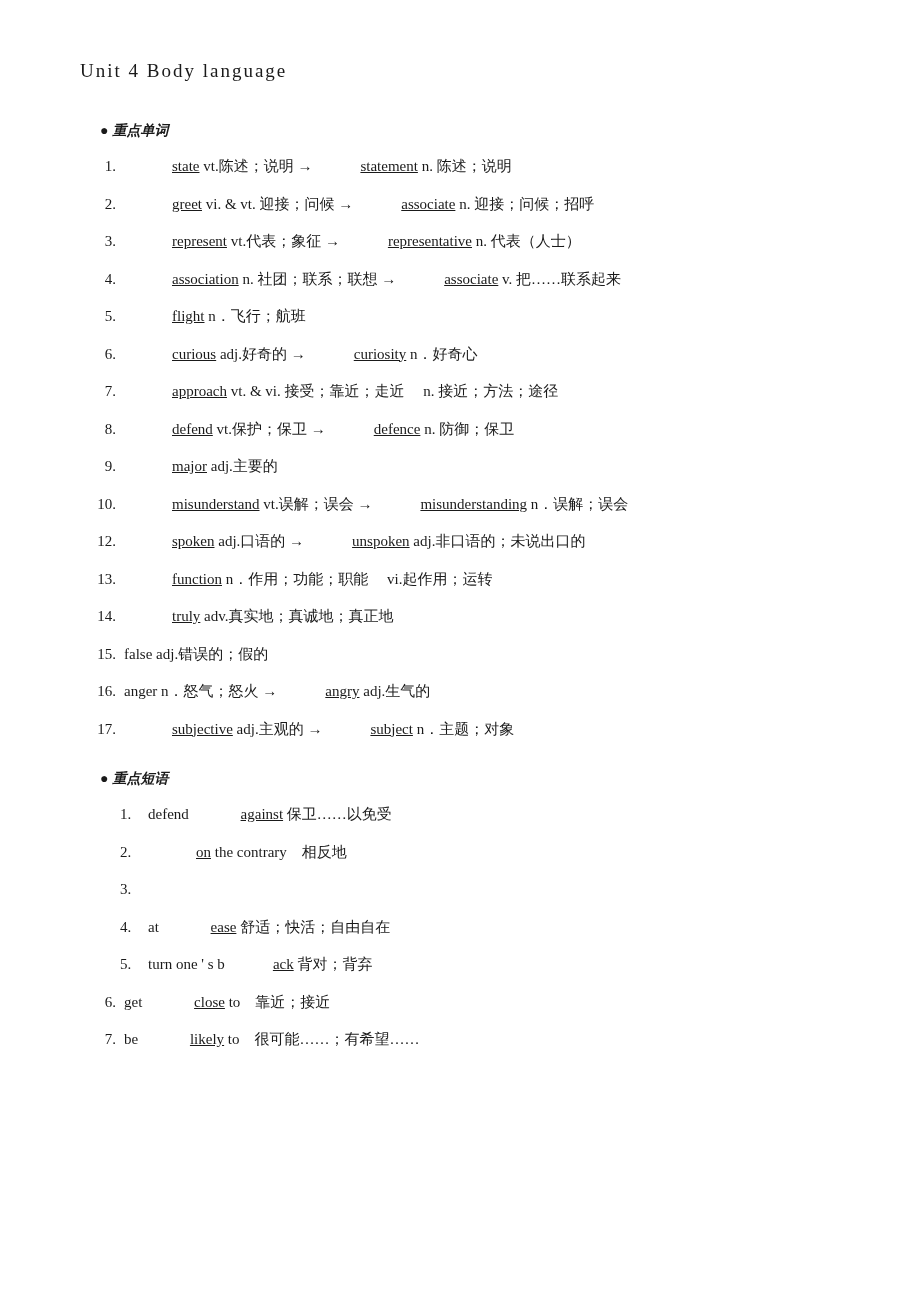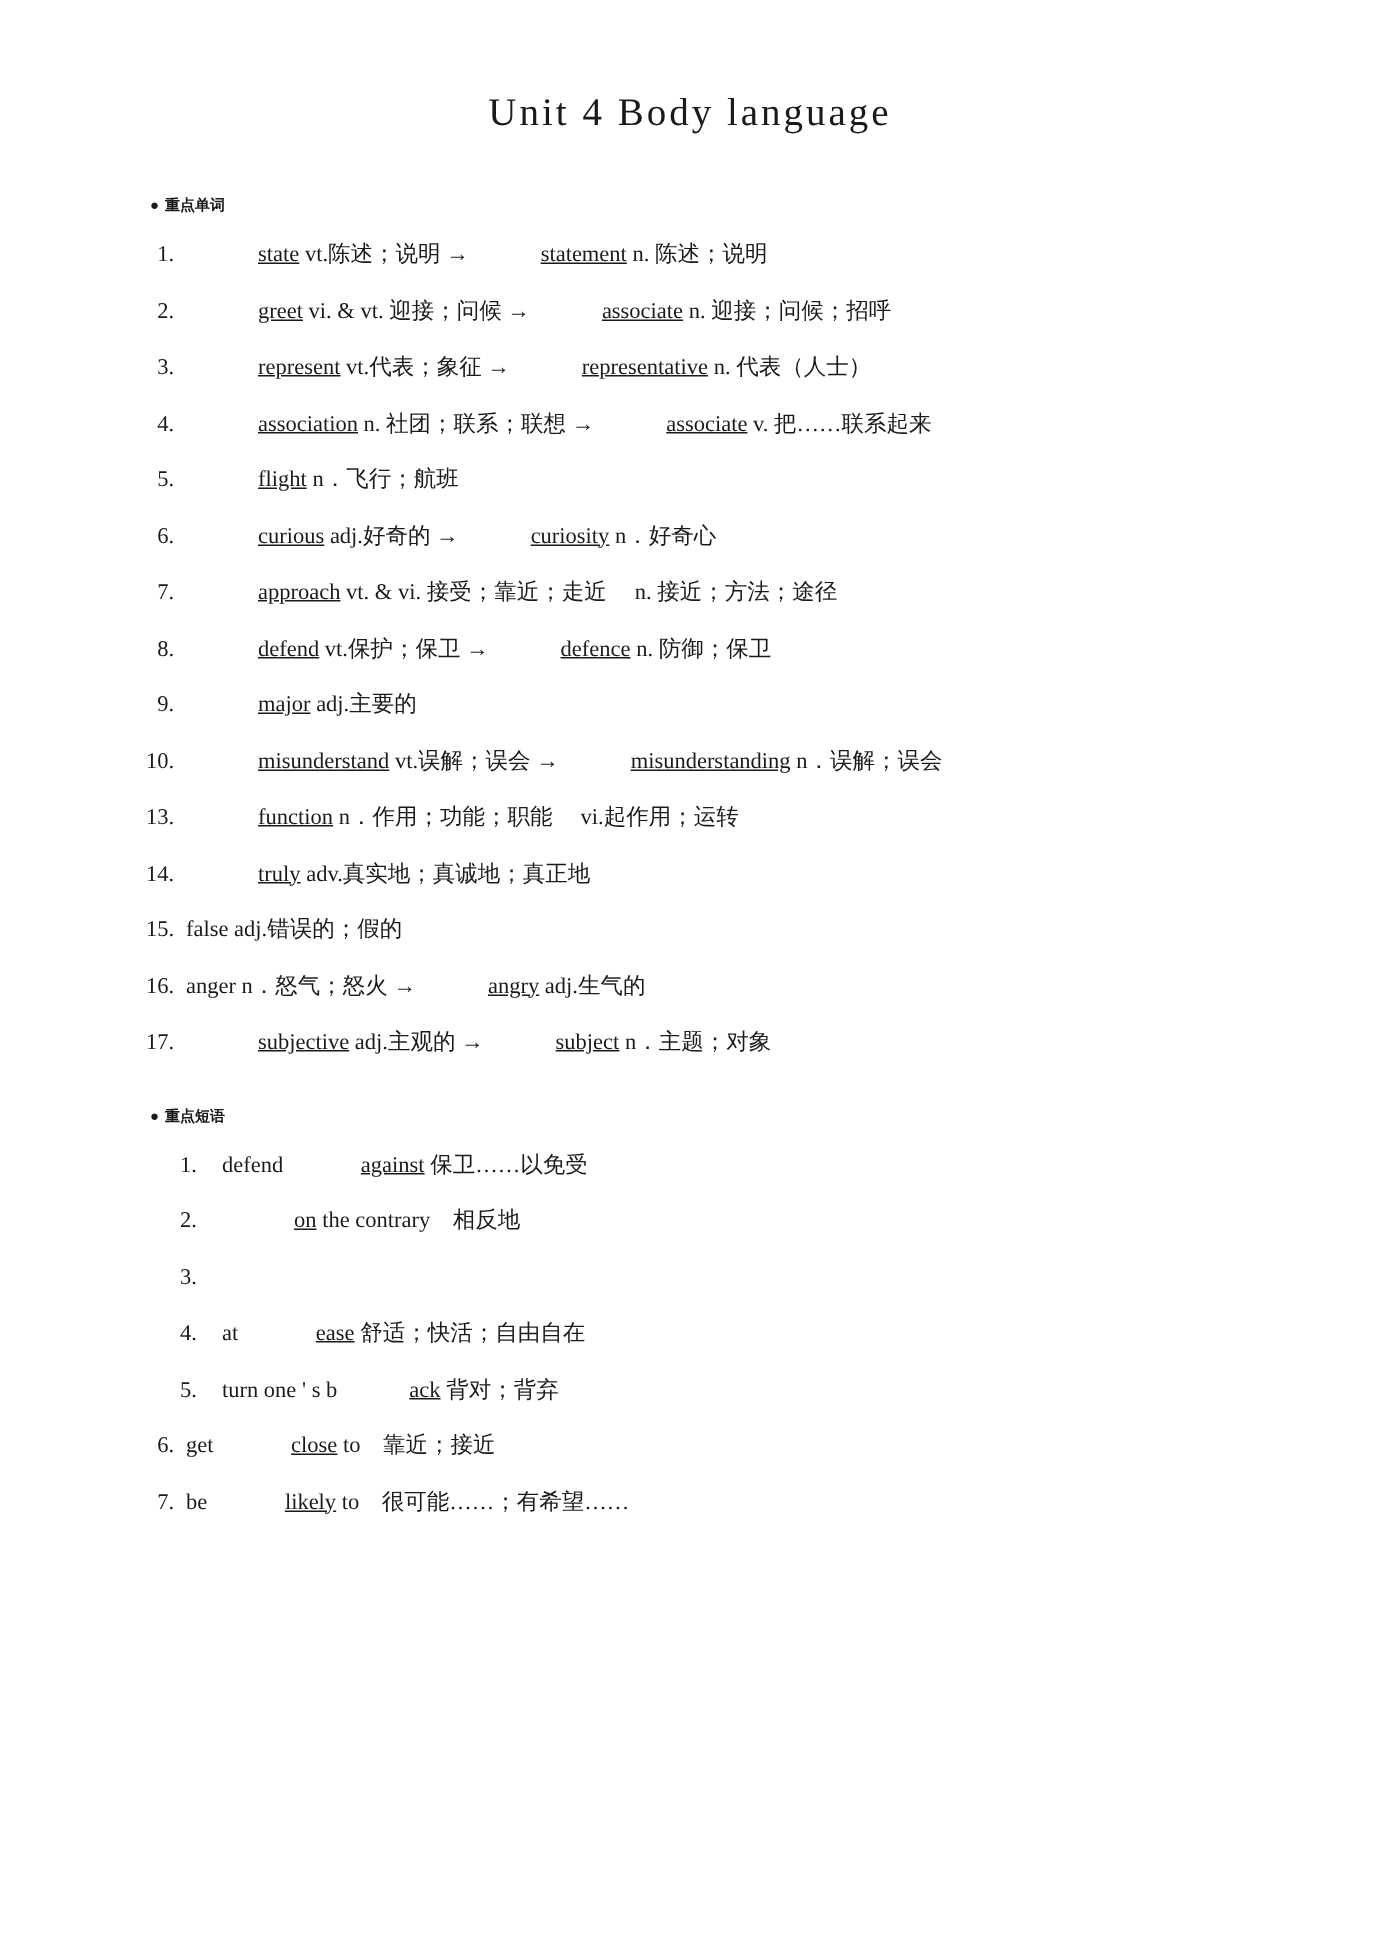--- a/index.html
+++ b/index.html
@@ -12,32 +12,33 @@
       background: #ffffff;
       font-family: "SimSun", "宋体", "Times New Roman", serif;
       font-size: 15px;
       color: #1a1a1a;
       width: 920px;
       min-height: 1304px;
       padding: 60px 80px 60px 80px;
     }
 
     .page-title {
-      text-align: center;
-      font-size: 26px;
+      text-align: left;
+      font-size: 19px;
       font-weight: normal;
       margin-bottom: 40px;
       letter-spacing: 2px;
     }
 
     .section-header {
-      font-size: 10px;
+      font-size: 14px;
       font-weight: bold;
       margin-bottom: 14px;
       margin-left: 20px;
+      font-style: italic;
     }
 
     .section-header::before {
       content: "●";
       margin-right: 4px;
     }
 
     .vocab-list {
       list-style: none;
       margin-bottom: 28px;
@@ -150,20 +151,26 @@
       <span class="underline">major</span> adj.主要的
     </span>
   </li>
   <li>
     <span class="item-num">10.</span>
     <span class="item-content">
       <span class="underline">misunderstand</span> vt.误解；误会 →<span class="underline">misunderstanding</span> n．误解；误会
     </span>
   </li>
   <li>
+    <span class="item-num">12.</span>
+    <span class="item-content">
+      <span class="underline">spoken</span> adj.口语的 →<span class="underline">unspoken</span> adj.非口语的；未说出口的
+    </span>
+  </li>
+  <li>
     <span class="item-num">13.</span>
     <span class="item-content">
       <span class="underline">function</span> n．作用；功能；职能 &nbsp;&nbsp;&nbsp; vi.起作用；运转
     </span>
   </li>
   <li>
     <span class="item-num">14.</span>
     <span class="item-content">
       <span class="underline">truly</span> adv.真实地；真诚地；真正地
     </span>

